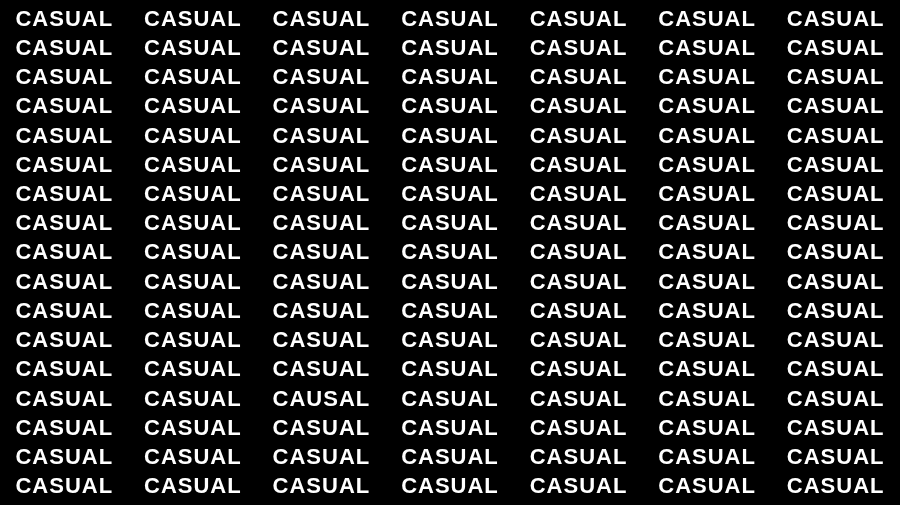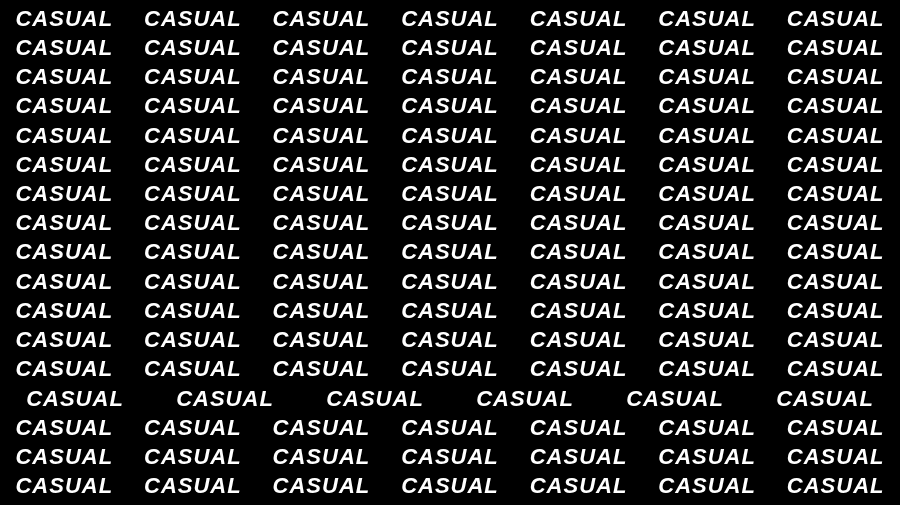--- a/index.html
+++ b/index.html
@@ -16,21 +16,20 @@
       align-items: center;
       justify-content: center;
     }
     #grid-container {
       width: 900px;
       height: 505px;
       display: flex;
       flex-direction: column;
       justify-content: space-around;
       padding: 4px 0;
-      font-style: italic;
     }
     .word-row {
       display: flex;
       flex-direction: row;
       justify-content: space-around;
       align-items: center;
     }
     .word {
       font-family: Arial, Helvetica, sans-serif;
       font-size: 22px;
@@ -162,20 +161,21 @@
       <span class="word">CASUAL</span>
       <span class="word">CASUAL</span>
       <span class="word">CASUAL</span>
       <span class="word">CASUAL</span>
       <span class="word">CASUAL</span>
       <span class="word">CASUAL</span>
     </div>
     <div class="word-row">
       <span class="word">CASUAL</span>
       <span class="word">CASUAL</span>
+      <span class="word causal">CAUSAL</span>
       <span class="word">CASUAL</span>
       <span class="word">CASUAL</span>
       <span class="word">CASUAL</span>
       <span class="word">CASUAL</span>
     </div>
     <div class="word-row">
       <span class="word">CASUAL</span>
       <span class="word">CASUAL</span>
       <span class="word">CASUAL</span>
       <span class="word">CASUAL</span>

